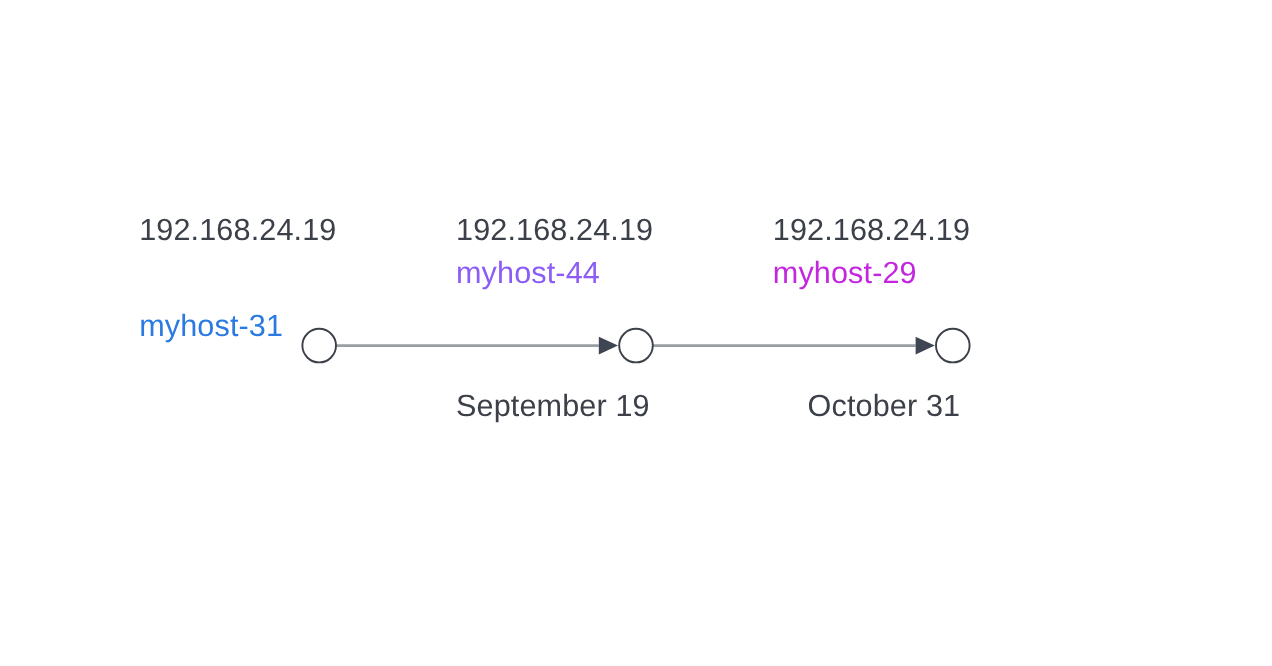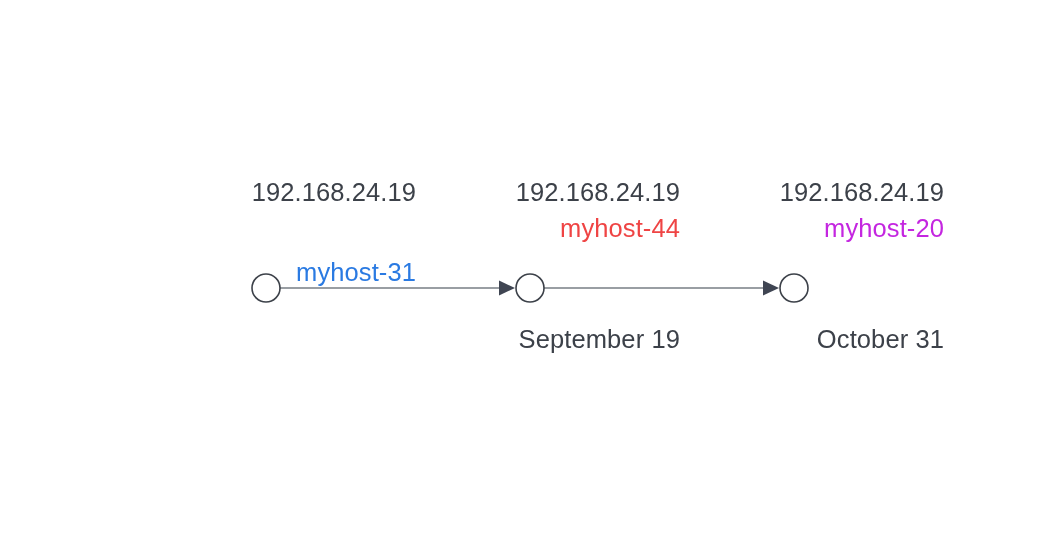--- a/index.html
+++ b/index.html
@@ -31,21 +31,21 @@
     top: 0;
     width: 1060px;
     height: 555px;
     display: block;
   }
 
   
   .event-labels {
     position: absolute;
     width: 300px;
-    text-align: right;
+    text-align: left;
     pointer-events: none;
   }
   .event-labels > * { pointer-events: auto; }
 
   .label-above {
     top: 174px;
   }
   .label-below {
     top: 321px;
   }
@@ -98,27 +98,27 @@
     <circle cx="794" cy="288" r="14" fill="#ffffff" stroke="#3c4149" stroke-width="1.6"></circle>
   </svg>
 
   <div class="event-labels label-above" style="left:116px;">
     <span class="ip-address">192.168.24.19</span>
     <span class="hostname" style="color: rgb(42, 122, 226); margin-top: 44px;">myhost-31</span>
   </div>
 
   <div class="event-labels label-above" style="left:380px;">
     <span class="ip-address">192.168.24.19</span>
-    <span class="hostname" style="color: #ef4444;">myhost-44</span>
+    <span class="hostname" style="color: #8b5cf6;">myhost-44</span>
   </div>
   <div class="event-labels label-below" style="left:380px;">
     <span class="event-date">September 19</span>
   </div>
 
   <div class="event-labels label-above" style="left:644px;">
     <span class="ip-address">192.168.24.19</span>
-    <span class="hostname" style="color: rgb(196, 38, 224);">myhost-20</span>
+    <span class="hostname" style="color: rgb(196, 38, 224);">myhost-29</span>
   </div>
-  <div class="event-labels label-below" style="left:644px;">
+  <div class="event-labels label-below" style="left:673px;">
     <span class="event-date">October 31</span>
   </div>
 
 </div>
 
 </body></html>

